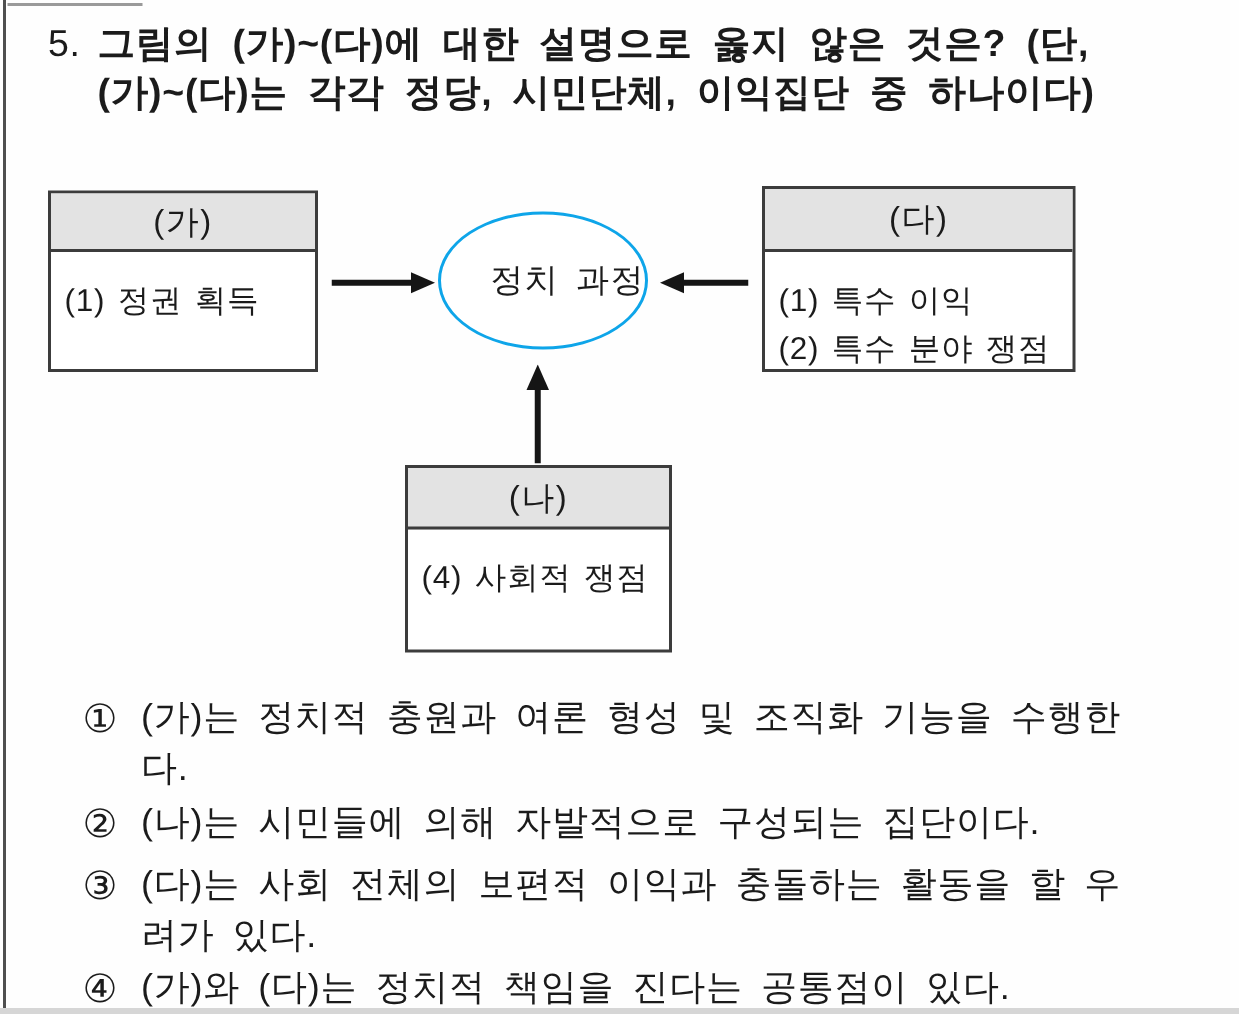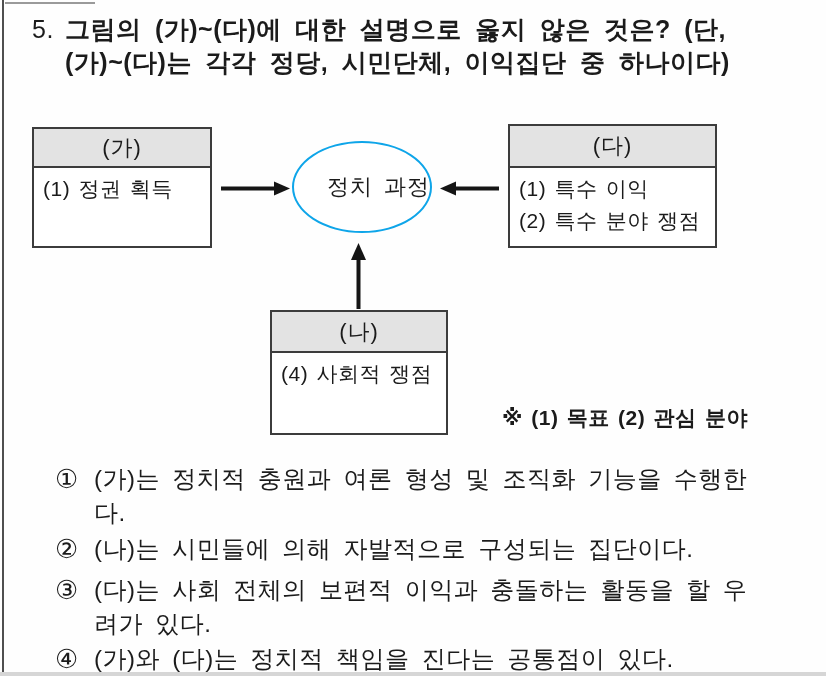--- a/index.html
+++ b/index.html
@@ -25,21 +25,21 @@
   }
   .q-num  { width:33px; flex:none; }
   .q-text { white-space:pre-line;font-weight:bold; }
 
   .box { position:absolute; border:2px solid #3c3c3c; background:#ffffff; }
   .box-header {
     background:#e3e3e3; border-bottom:2px solid #3c3c3c;
     display:flex; align-items:center; justify-content:center;
     font-size:22px; letter-spacing:1px;
   }
-  .box-body { padding:5px 9px 0; font-size:21px; line-height:32px; letter-spacing:0.5px; word-spacing:2px; }
+  .box-body { padding:17px 9px 0; font-size:21px; line-height:32px; letter-spacing:0.5px; word-spacing:2px; }
 
   #box-a { left:32px;  top:127px; width:180px; height:121px; }
   #box-a .box-header { height:39px; }
   #box-c { left:508px; top:124px; width:209px; height:124px; }
   #box-c .box-header { height:42px; }
   #box-b { left:270px; top:310px; width:178px; height:125px; }
   #box-b .box-header { height:41px; }
 
   .ellipse {
     position:absolute; left:292px; top:141px; width:140px; height:92px;
@@ -121,21 +121,20 @@
   <svg class="arrow" id="arrow-c" width="60" height="17">
     <polygon points="17,1.5 1,8.5 17,15.5" fill="#151515"></polygon>
     <line x1="16" y1="8.5" x2="60" y2="8.5" stroke="#151515" stroke-width="4"></line>
   </svg>
 
   <svg class="arrow" id="arrow-b" width="19" height="66">
     <polygon points="9.5,0 2,17 17,17" fill="#151515"></polygon>
     <line x1="9.5" y1="15" x2="9.5" y2="66" stroke="#151515" stroke-width="4"></line>
   </svg>
 
-  <div class="note">※ (1) 목표 (2) 관심 분야</div>
 
   <div class="choice" id="choice-1">
     <span class="choice-marker">①</span>
     <span class="choice-text">(가)는 정치적 충원과 여론 형성 및 조직화 기능을 수행한
 다.</span>
   </div>
 
   <div class="choice" id="choice-2">
     <span class="choice-marker">②</span>
     <span class="choice-text">(나)는 시민들에 의해 자발적으로 구성되는 집단이다.</span>

